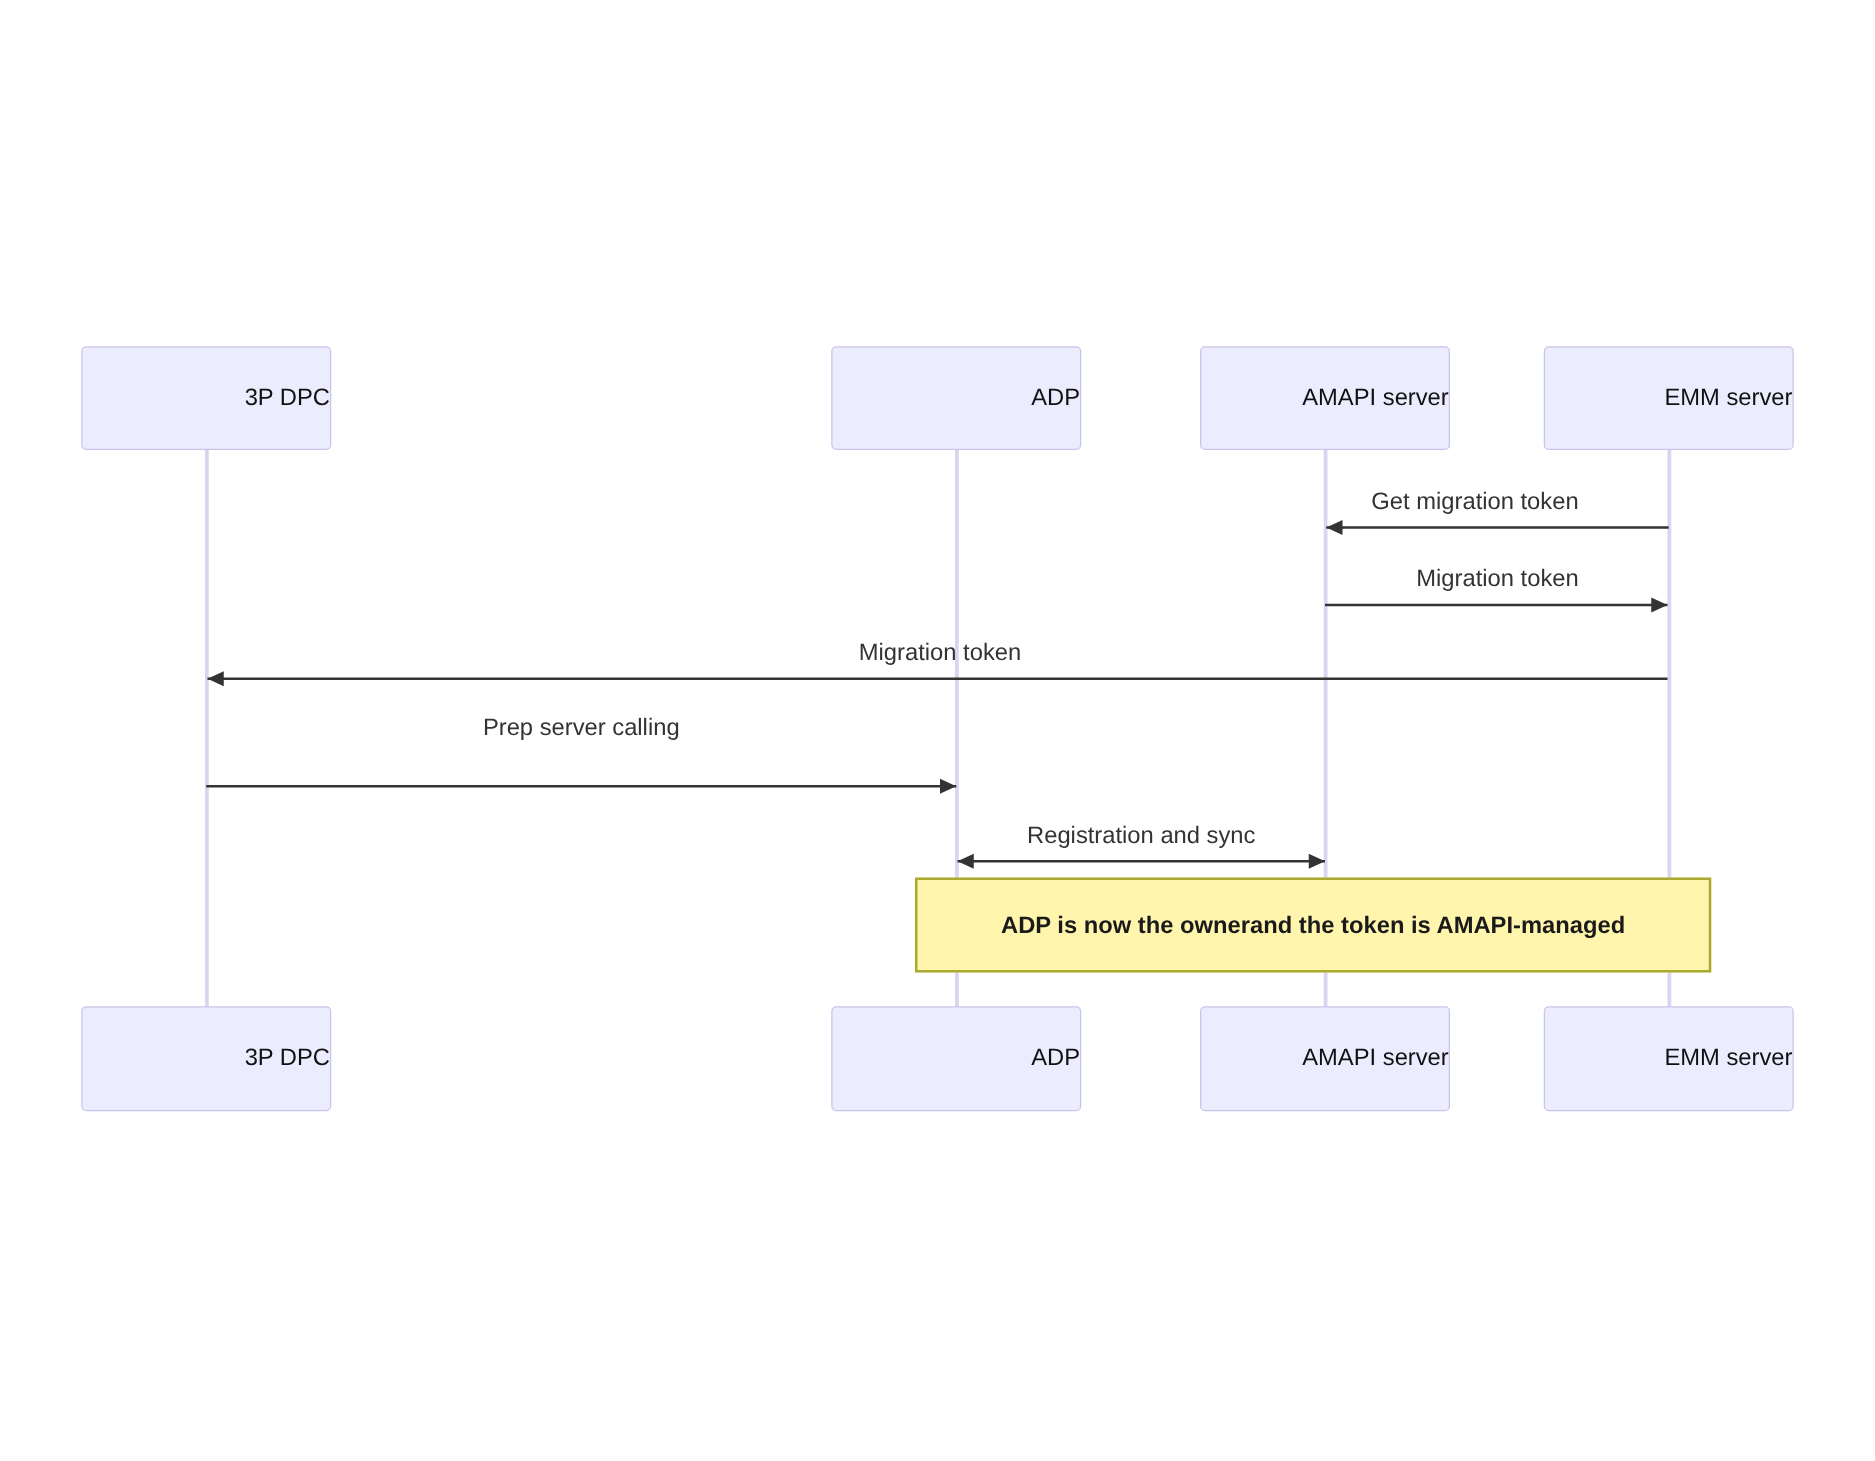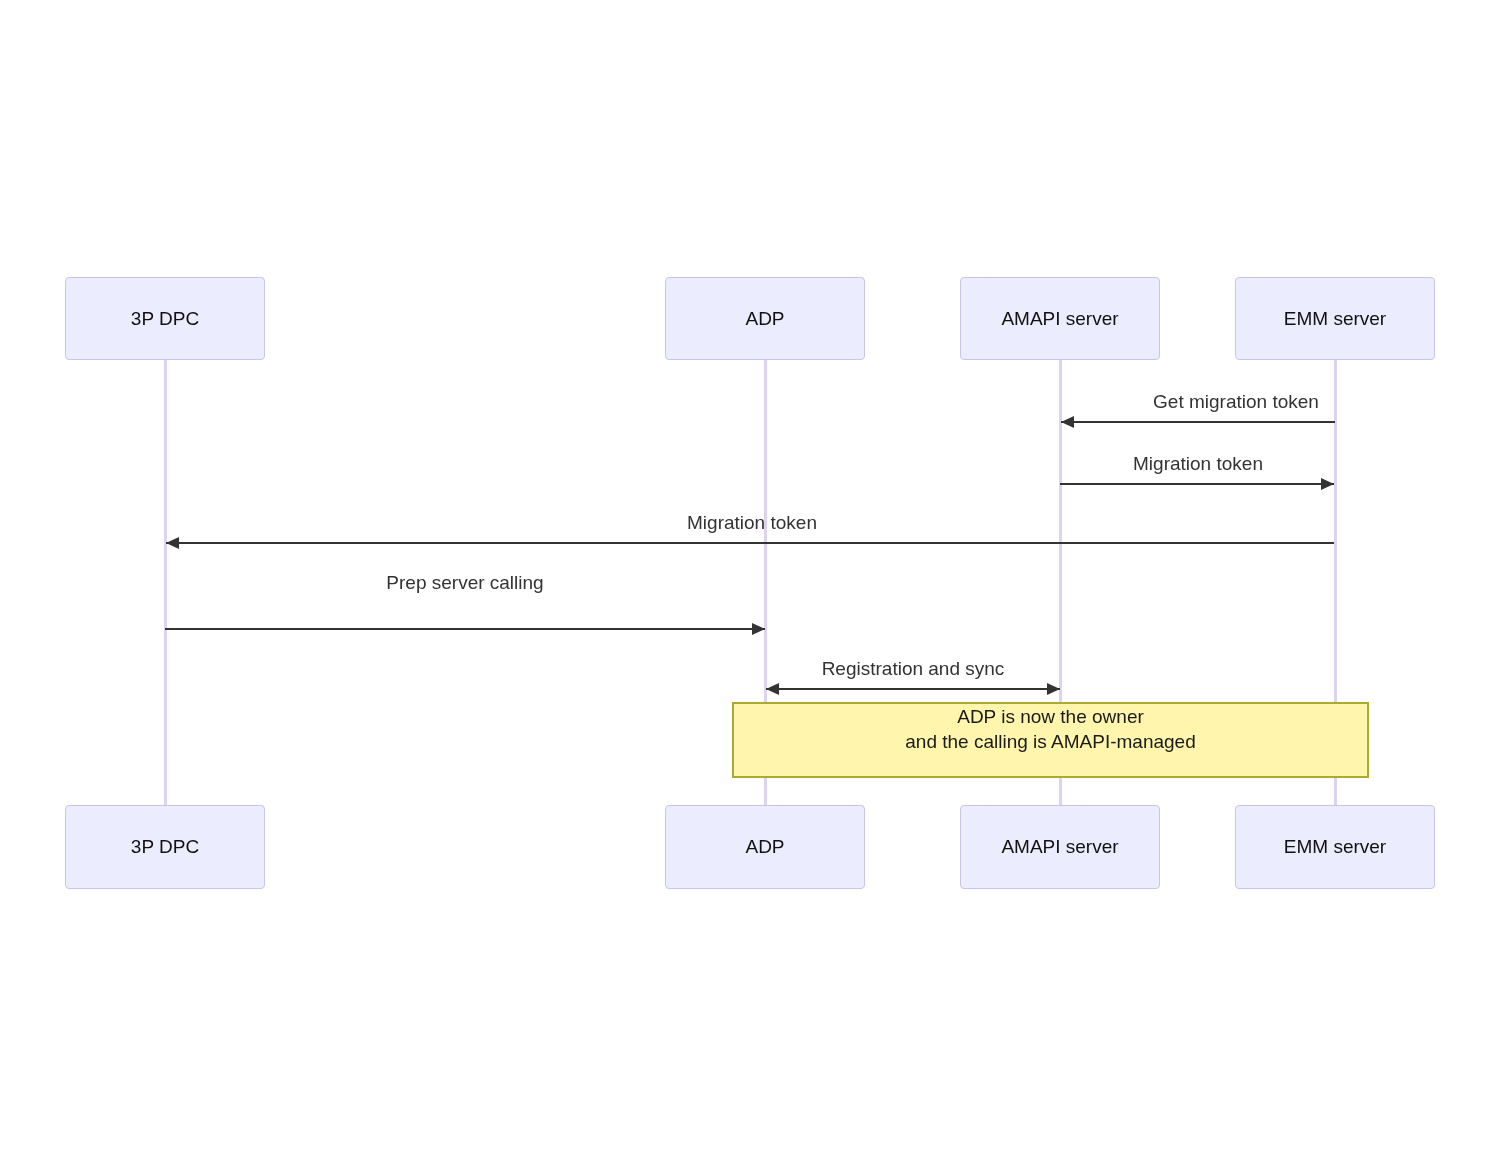--- a/index.html
+++ b/index.html
@@ -14,21 +14,21 @@
   .actor {
     position: absolute;
     width: 200px;
     height: 83px;
     background: var(--actor-fill, #ECECFF);
     border: 1.5px solid var(--actor-border, #CCC3EA);
     border-radius: 4px;
     box-sizing: border-box;
     display: flex;
     align-items: center;
-    justify-content: center;
+    justify-content: flex-end;
     font-size: 19px;
     color: var(--actor-text, #111111);
   }
   .lifeline {
     position: absolute;
     width: 3px;
     top: 360px;
     height: 446px;
     background: var(--lifeline, #DCD3F0);
   }
@@ -56,27 +56,28 @@
     text-align: center;
   }
   .note {
     position: absolute;
     left: 732px; top: 702px;
     width: 637px; height: 76px;
     background: var(--note-fill, #FFF5AD);
     border: 2px solid var(--note-border, #AAAA33);
     box-sizing: border-box;
     display: flex;
-    flex-direction: column;
+    flex-direction: row;
     align-items: center;
-    justify-content: flex-start;
+    justify-content: center;
     font-size: 19px;
     line-height: 25px;
     color: var(--note-text, #1A1A1A);
     text-align: center;
+    font-weight: bold;
   }
 </style>
 </head>
 <body>
 
 <div class="canvas">
 
   <div class="lifeline" style="left:163.5px"></div>
   <div class="lifeline" style="left:763.5px"></div>
   <div class="lifeline" style="left:1059px"></div>
@@ -88,21 +89,21 @@
   <div class="actor" style="left:665px;top:277px">
     <span>ADP</span>
   </div>
   <div class="actor" style="left:960px;top:277px">
     <span>AMAPI server</span>
   </div>
   <div class="actor" style="left:1235px;top:277px">
     <span>EMM server</span>
   </div>
 
-  <div class="msg-label" style="left:1236px;top:389px">Get migration token</div>
+  <div class="msg-label" style="left:1180px;top:389px">Get migration token</div>
   <div class="msg-line" style="left:1061px;top:421px;width:274px">
     <i class="ah ah-l"></i>
   </div>
 
   <div class="msg-label" style="left:1198px;top:451px">Migration token</div>
   <div class="msg-line" style="left:1060px;top:483px;width:274px">
     <i class="ah ah-r"></i>
   </div>
 
   <div class="msg-label" style="left:752px;top:510px">Migration token</div>
@@ -118,21 +119,21 @@
   </div>
 
   <div class="msg-label" style="left:913px;top:656px">Registration and sync</div>
   <div class="msg-line" style="left:766px;top:688px;width:294px">
     <i class="ah ah-l"></i>
     <i class="ah ah-r"></i>
   </div>
 
   <div class="note">
     <div>ADP is now the owner</div>
-    <div>and the calling is AMAPI-managed</div>
+    <div>and the token is AMAPI-managed</div>
   </div>
 
   <div class="actor" style="left:65px;top:805px;height:84px">
     <span>3P DPC</span>
   </div>
   <div class="actor" style="left:665px;top:805px;height:84px">
     <span>ADP</span>
   </div>
   <div class="actor" style="left:960px;top:805px;height:84px">
     <span>AMAPI server</span>

